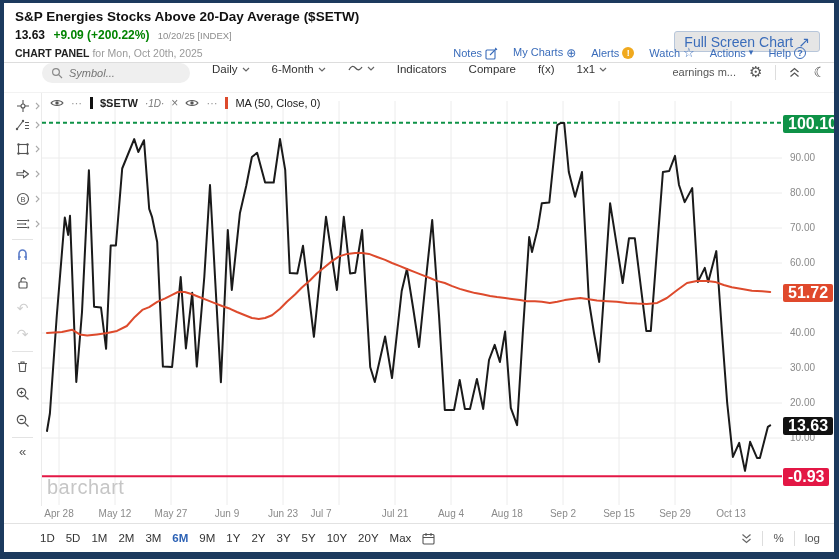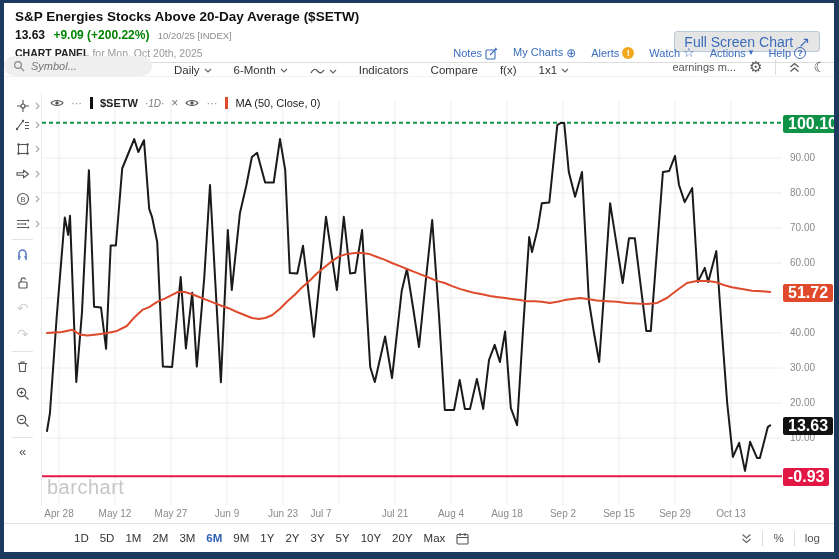--- a/index.html
+++ b/index.html
@@ -24,22 +24,22 @@
   .links a { color:#3a6cba; text-decoration:none; display:flex; align-items:flex-start; gap:3px; cursor:pointer; }
   .alert-dot { display:inline-block; width:12px; height:12px; border-radius:50%; background:#f0a91e;
                color:#fff; font-size:9px; font-weight:bold; text-align:center; line-height:12px; }
   .help-circle { display:inline-block; width:12px; height:12px; border-radius:50%; border:1px solid #3a6cba;
                color:#3a6cba; font-size:9px; font-weight:bold; text-align:center; line-height:11px; }
   .star { font-size:13px; line-height:12px; }
   .circle-plus { font-size:12px; }
   .caret { font-size:9px; }
 
   
-  .toolbar { position:absolute; top:44px; left:0; right:0; height:30px; display:flex; align-items:flex-end;
-             gap:22px; font-size:11.5px; color:#333; border-bottom:1px solid #f2f2f2; }
+  .toolbar { position:absolute; top:60px; left:0; right:0; height:30px; display:flex; align-items:flex-start;
+             padding-left:38px; gap:22px; font-size:11.5px; color:#333; border-bottom:1px solid #f2f2f2; }
   .search-pill { width:148px; height:20px; background:#efefef; border-radius:11px; display:flex;
                  align-items:center; padding:0 9px; gap:6px; }
   .search-pill input { border:none; background:transparent; outline:none; font-style:italic;
                  font-size:11px; color:#777; width:110px; font-family:"Liberation Sans", sans-serif; }
   .tb-item { display:flex; align-items:center; gap:4px; cursor:pointer; white-space:nowrap; }
   .tb-right { margin-left:auto; display:flex; align-items:center; gap:13px; padding-right:8px; color:#555; }
   .earnings { font-size:11px; color:#555; }
   .gear { font-size:15px; color:#555; }
   .moon { font-size:14px; color:#444; }
   .vdiv { width:1px; height:15px; background:#ddd; }
@@ -65,21 +65,21 @@
 
   .yaxis { position:absolute; left:778px; top:0; width:52px; height:100%; }
   .ylab { position:absolute; left:8px; font-size:10px; color:#8a8a8a; }
   .badge { position:absolute; left:1px; color:#fff; font-size:16px; font-weight:bold;
            padding:0 5px; border-radius:2px; white-space:nowrap; }
 
   
   .xaxis { position:absolute; top:503px; left:0; width:830px; height:17px; }
   .xlab { position:absolute; top:2px; transform:translateX(-50%); font-size:10px; color:#8a8a8a; white-space:nowrap; }
   .rangebar { position:absolute; top:520px; left:0; width:830px; height:29px; border-top:1px solid #e2e2e2;
-              display:flex; align-items:center; padding-left:70px; }
+              display:flex; align-items:center; padding-left:36px; }
   .ranges { display:flex; gap:11px; font-size:11.5px; color:#333; align-items:center; }
   .range-btn { cursor:pointer; }
   .range-btn.active { color:#2d62b5; font-weight:bold; }
   .cal { margin-left:11px; cursor:pointer; display:flex; align-items:center; }
   .scale-ctrls { margin-left:auto; display:flex; align-items:center; gap:10px; padding-right:14px;
                  font-size:11.5px; color:#555; }
   svg { display:block; }
 </style>
 </head>
 <body>

